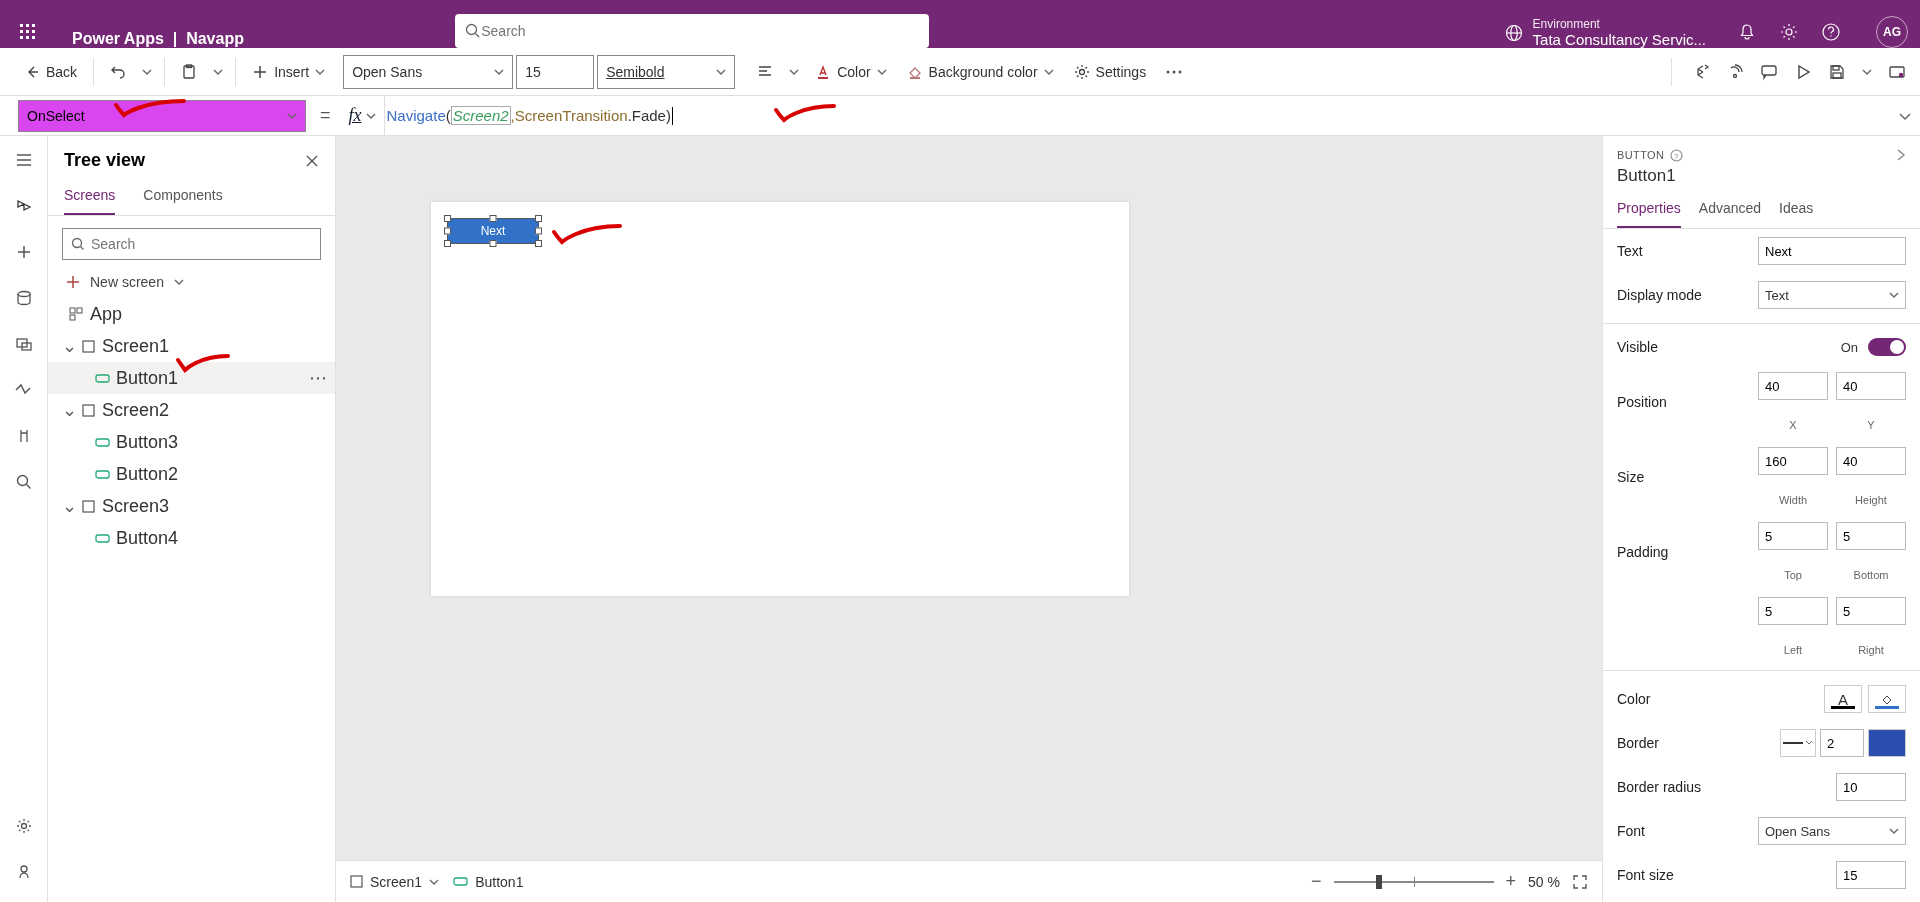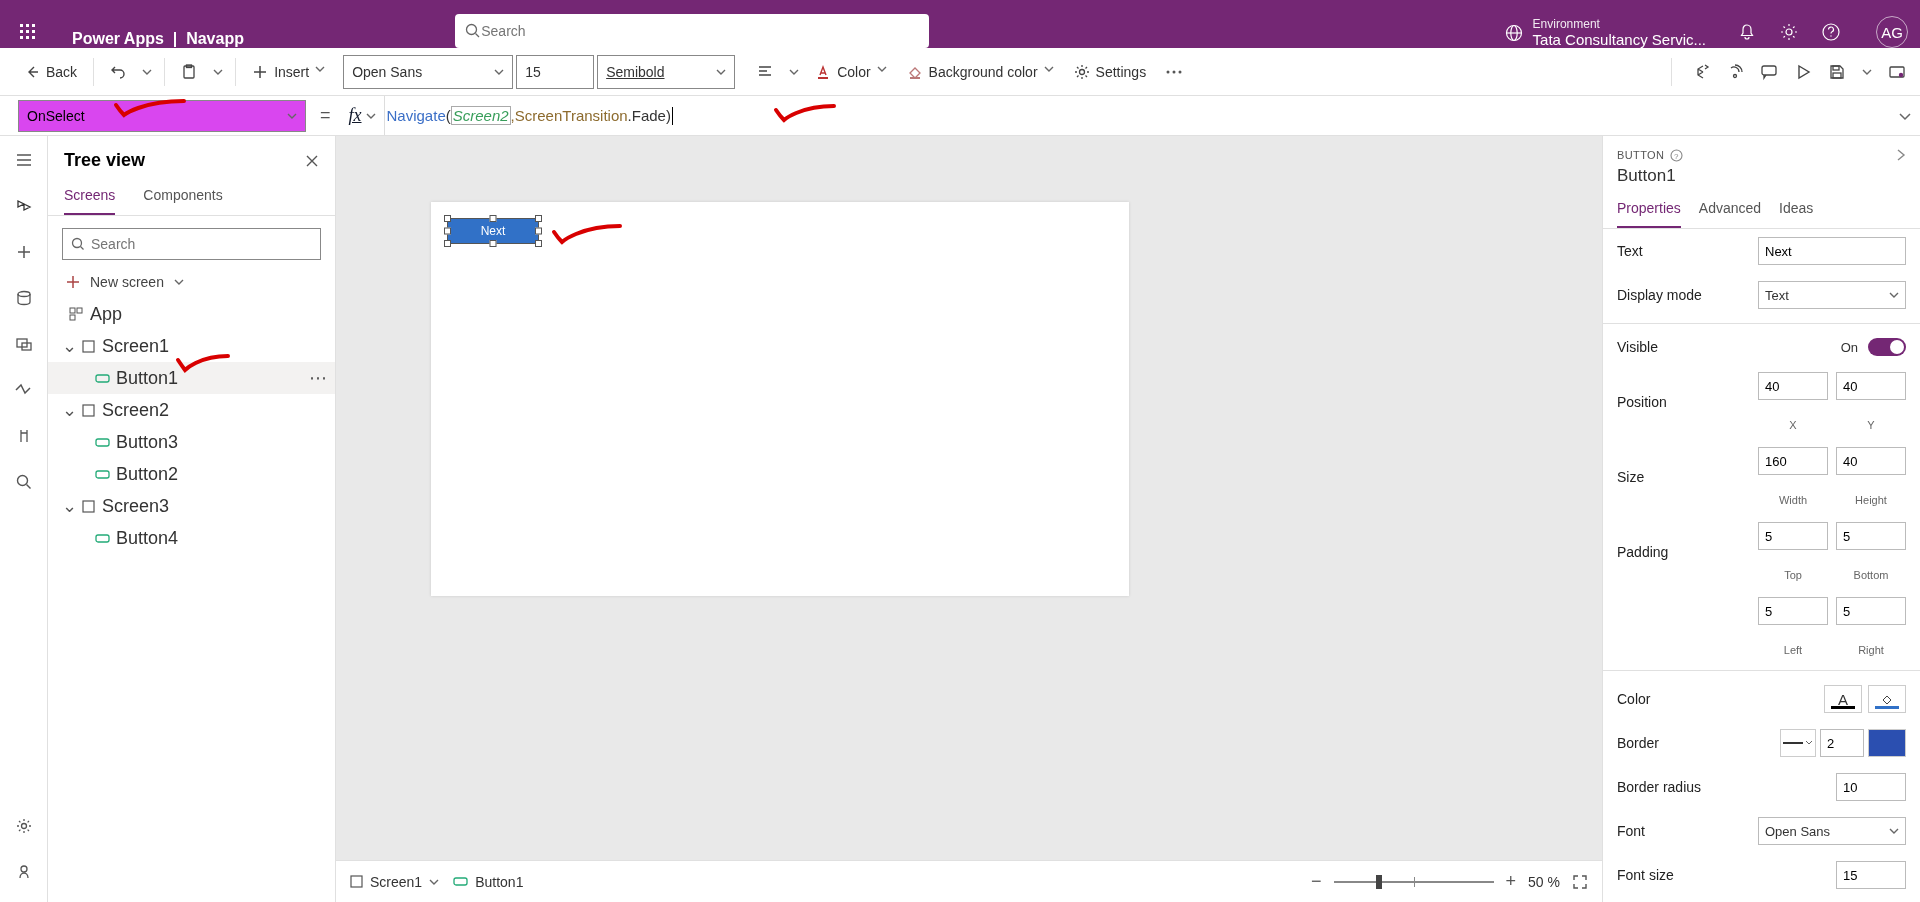--- a/index.html
+++ b/index.html
@@ -11,26 +11,26 @@
 .brand { font-size: 16px; font-weight: 600; margin-left: 14px; }
 .search-wrap { margin-left: auto; margin-right: auto; width: 474px; position: relative; left: -182px; }
 .search-box { background: #fff; border-radius: 4px; height: 34px; display: flex; align-items: center; padding: 0 10px; }
 .search-input { border: none; outline: none; font-size: 14px; flex: 1; color: #666; background: transparent; }
 .envblock { display: flex; align-items: center; gap: 10px; margin-right: 18px; }
 .envtext { line-height: 1.1; font-size: 12px; }
 .envtext .line1 { opacity: .9; }
 .envtext .line2 { font-size: 15px; font-weight: 500; }
 .topicons { display: flex; align-items: center; gap: 24px; }
 .topicons svg, .avatar { cursor: pointer; }
-.avatar { width: 32px; height: 32px; border: 1px solid rgba(255,255,255,.6); border-radius: 50%; display: flex; align-items: center; justify-content: center; font-size: 15px; margin-left: 12px; }
+.avatar { width: 32px; height: 32px; border: 1px solid rgba(255,255,255,.6); border-radius: 50%; display: flex; align-items: center; justify-content: center; font-size: 12px; margin-left: 12px; font-weight: bold; }
 
 
 .cmdbar { height: 48px; display: flex; align-items: center; border-bottom: 1px solid #e0e0e0; }
 .cmd-left { display: flex; align-items: center; gap: 4px; padding-left: 16px; }
-.cmd-item { display: flex; gap: 6px; padding: 6px 8px; border-radius: 2px; cursor: pointer; color: #333; font-size: 14px; }
+.cmd-item { display: flex; align-items: center; gap: 6px; padding: 6px 8px; border-radius: 2px; cursor: pointer; color: #333; font-size: 14px; }
 .vsep { width: 1px; height: 28px; background: #e0e0e0; margin: 0 4px; }
 .chev-btn { padding: 6px 4px; cursor: pointer; color: #555; }
 .fsel { height: 34px; border: 1px solid #888; background: #fff; display: flex; align-items: center; padding: 0 8px; font-size: 14px; color: #333; cursor: pointer; justify-content: space-between; }
 .fsel svg { color: #555; }
 .cmd-right { margin-left: auto; display: flex; align-items: center; padding-right: 14px; gap: 16px; }
 .cmd-right .icon-btn { cursor: pointer; color: #333; display:flex; align-items:center; }
 
 
 .formulabar { height: 40px; display: flex; align-items: center; border-bottom: 1px solid #e0e0e0; position: relative; }
 .prop-dd { margin-left: 18px; width: 288px; height: 32px; border: 1px solid #888; display: flex; align-items: center; padding: 0 8px; cursor: pointer; font-size: 14px; justify-content: space-between; background:#d946ef; }

